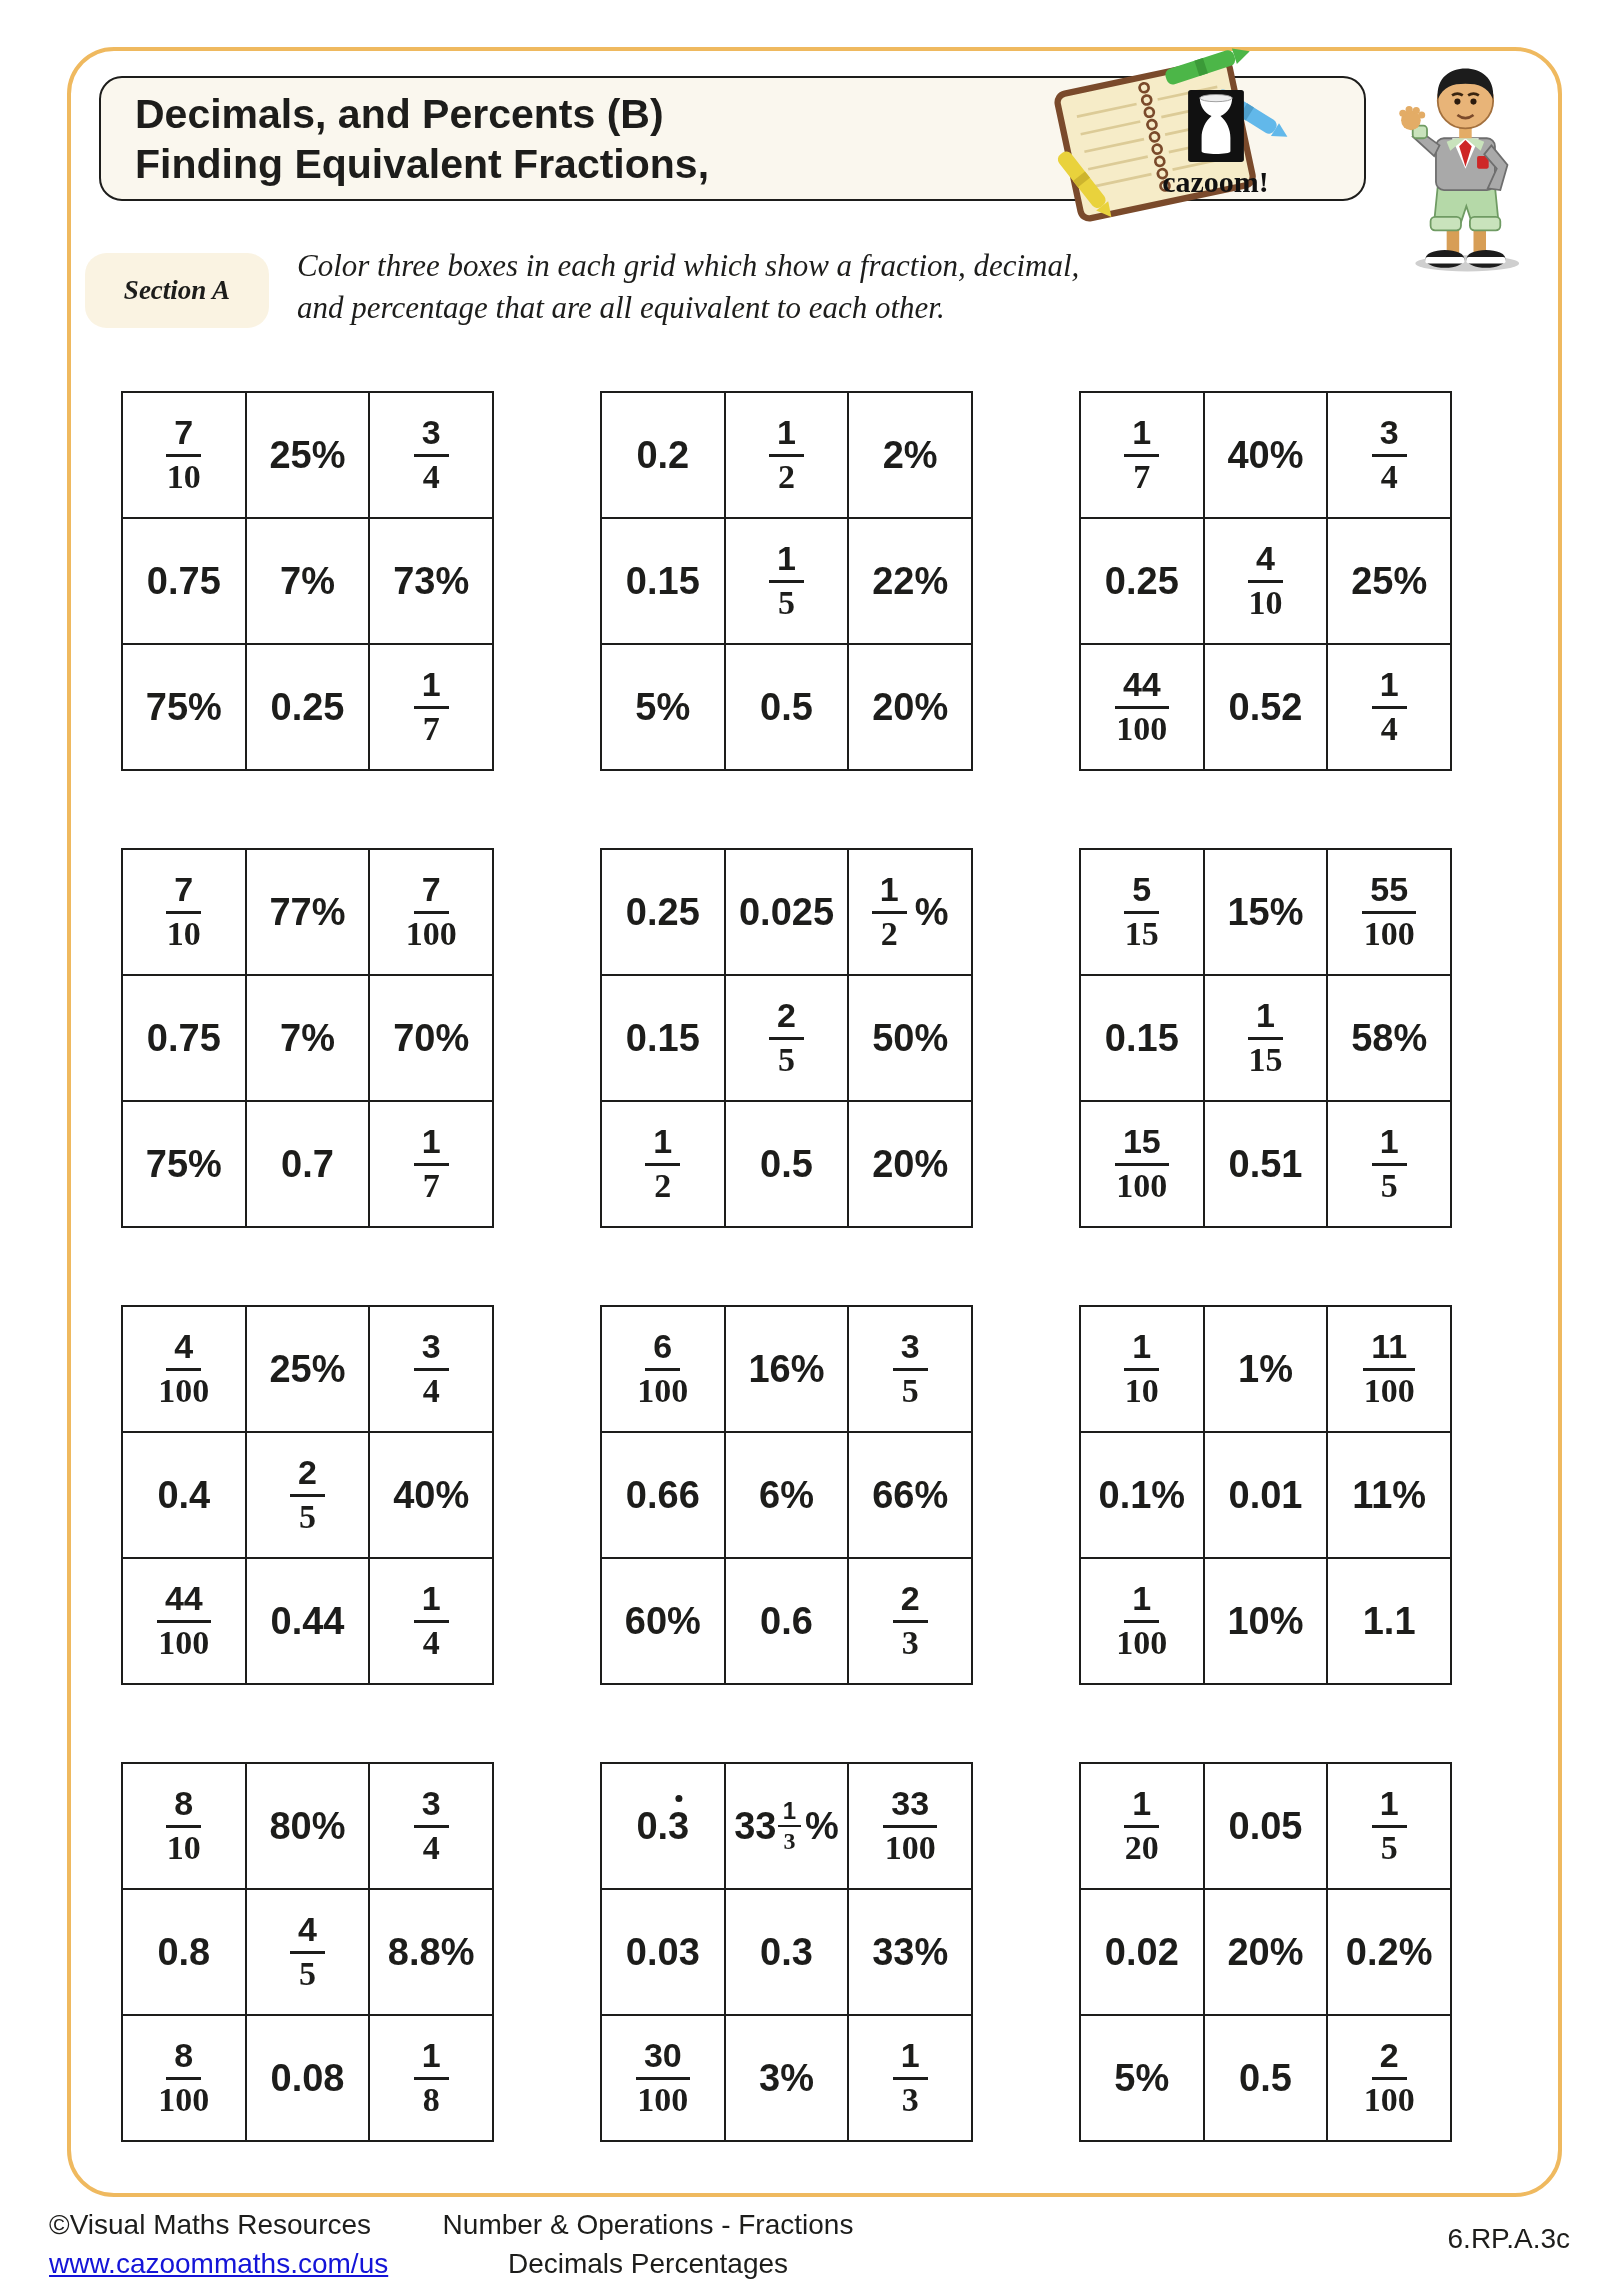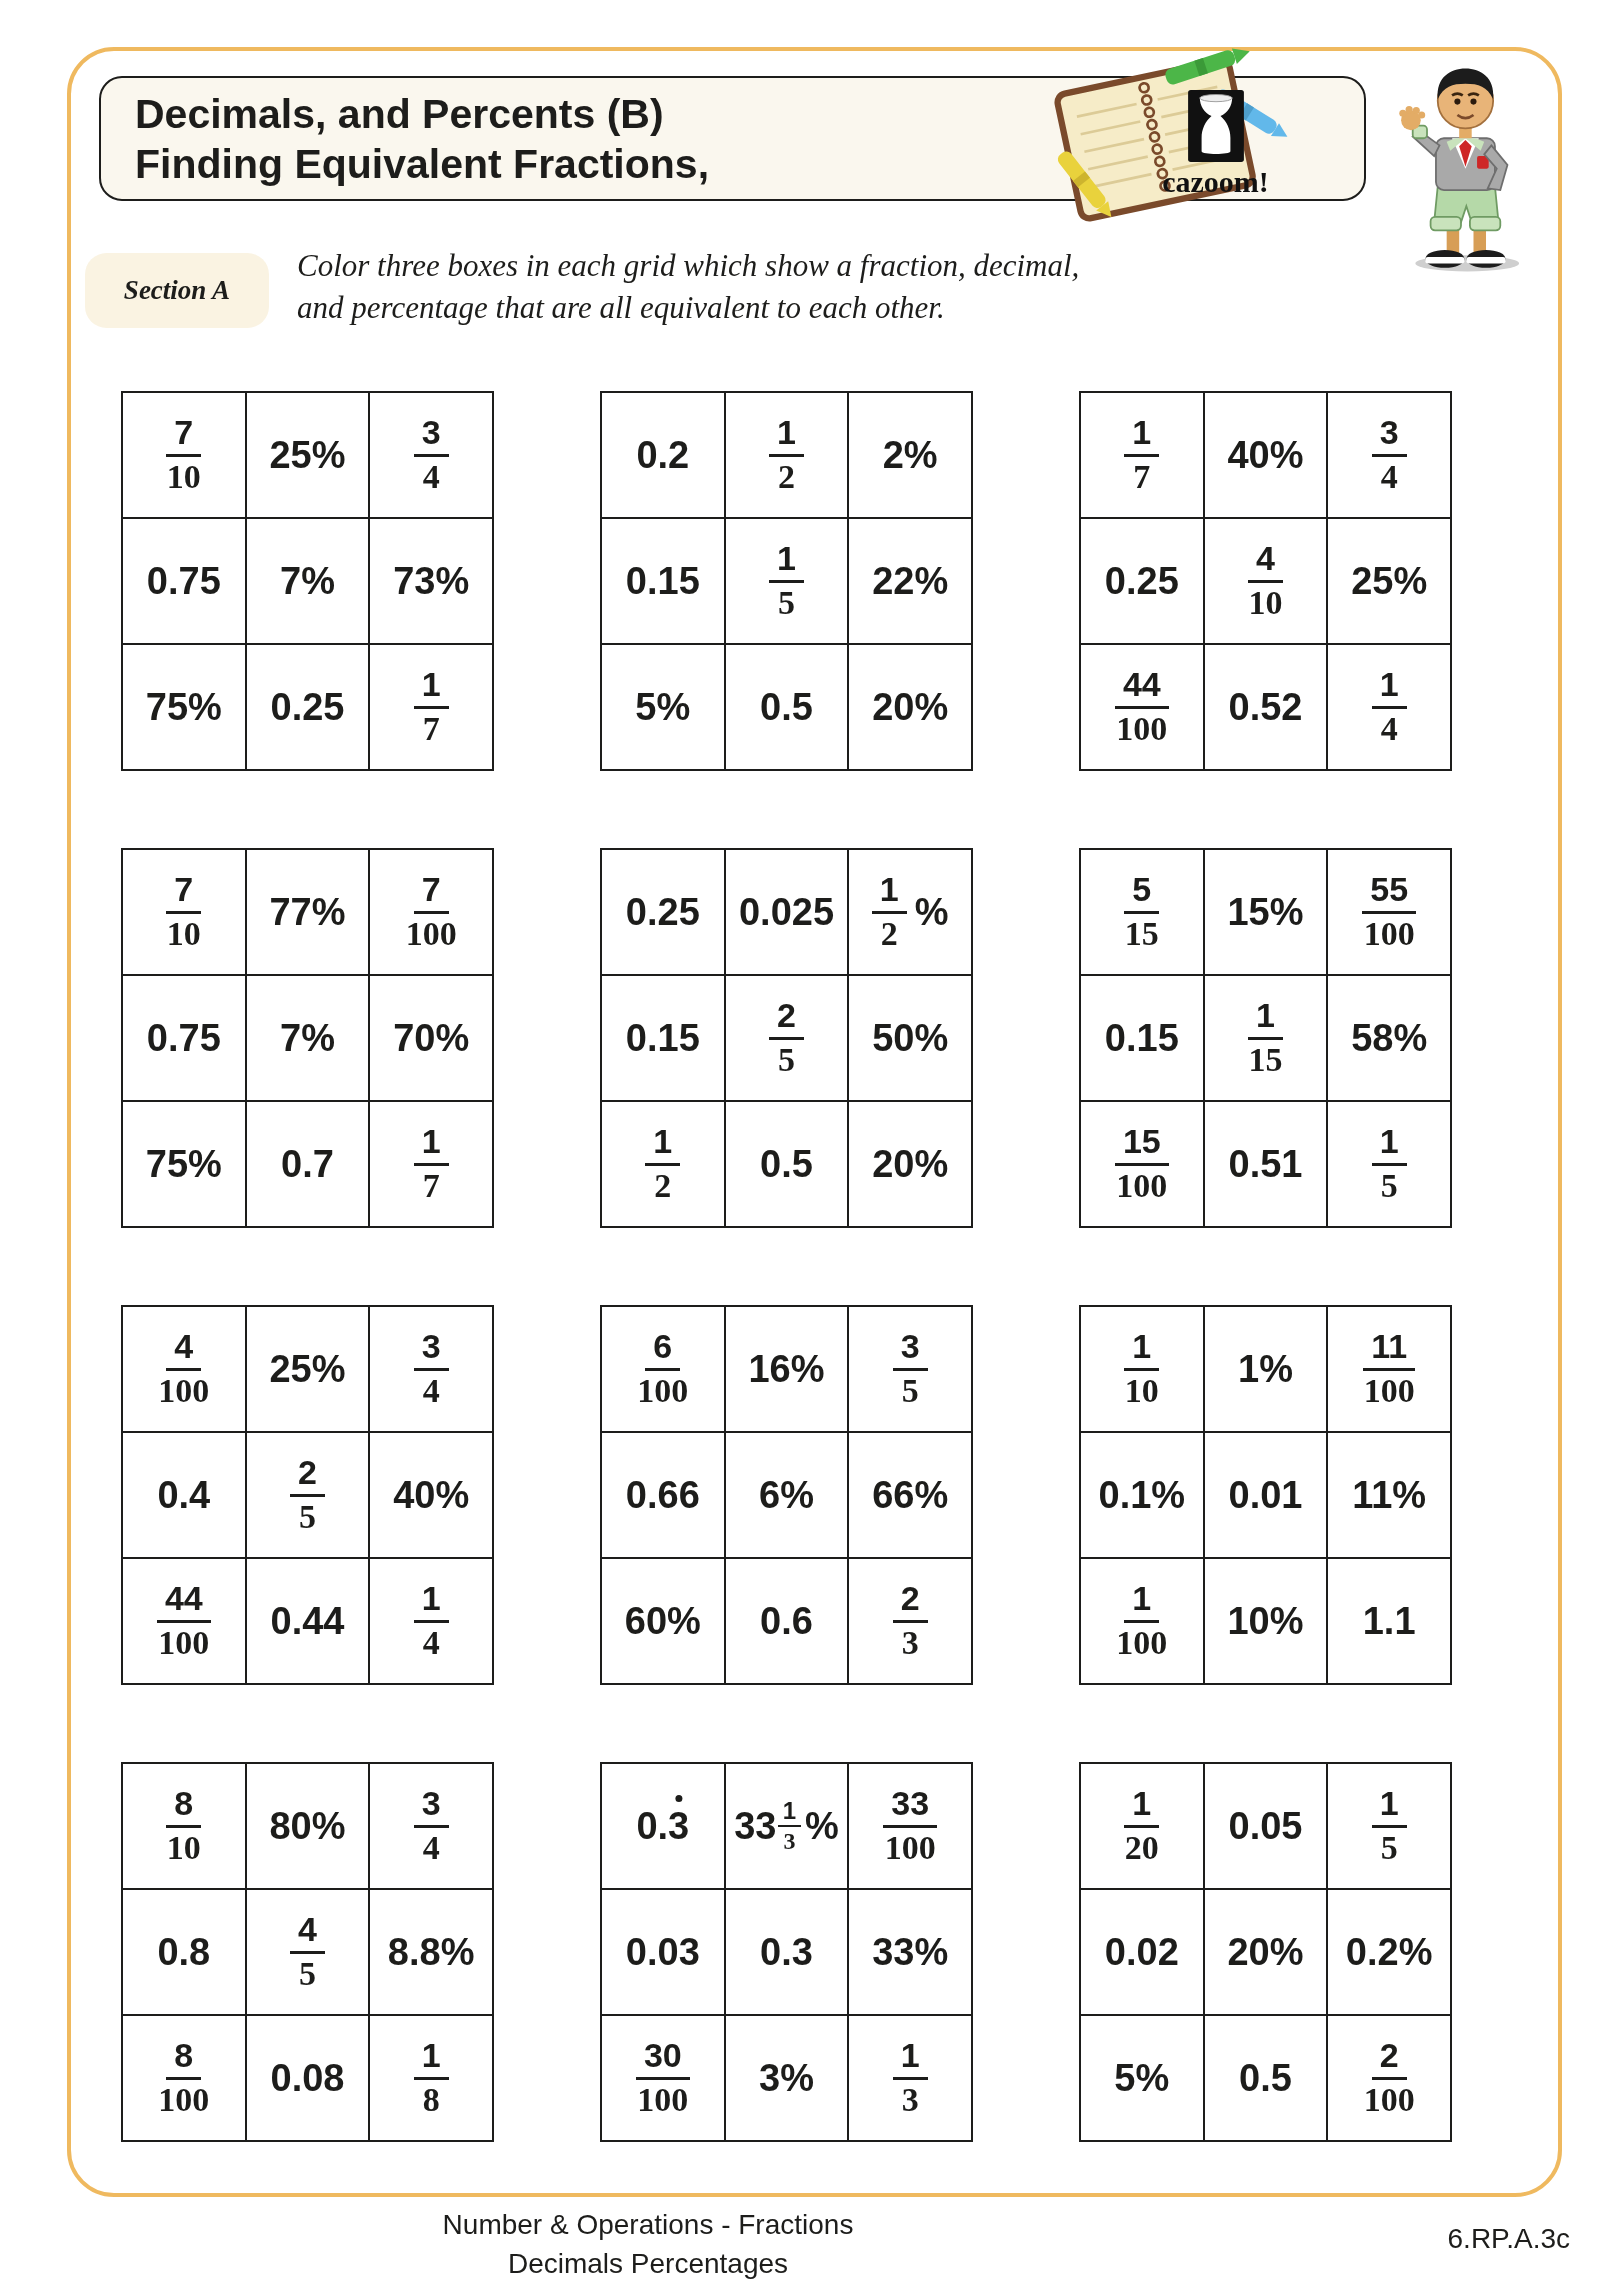--- a/index.html
+++ b/index.html
@@ -634,20 +634,24 @@
         </div>
         <div class="cell">
           <span class="frac">
             <span class="fn">2</span>
             <span class="fd">100</span>
           </span>
         </div>
       </div>
     </div>
 
+  <div class="footer-left">
+    <div>©Visual Maths Resources</div>
+    <a href="#" class="link">www.cazoommaths.com/us</a>
+  </div>
 
   <div class="footer-center">
     <div>Number &amp; Operations - Fractions</div>
     <div>Decimals Percentages</div>
   </div>
 
   <div class="footer-right">6.RP.A.3c</div>
 
 </div>
 

